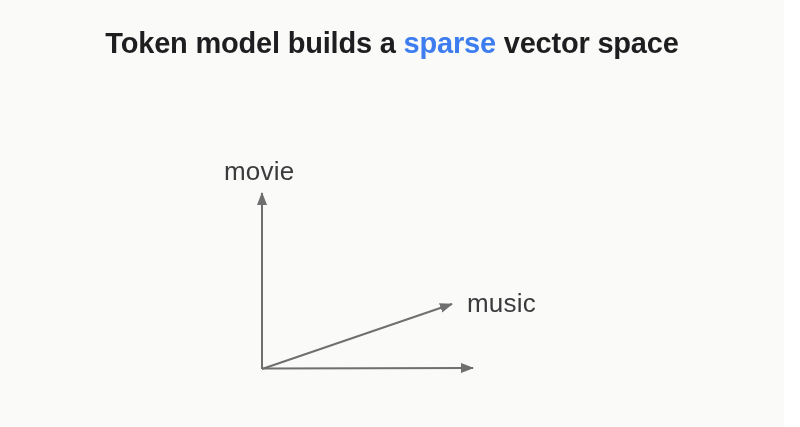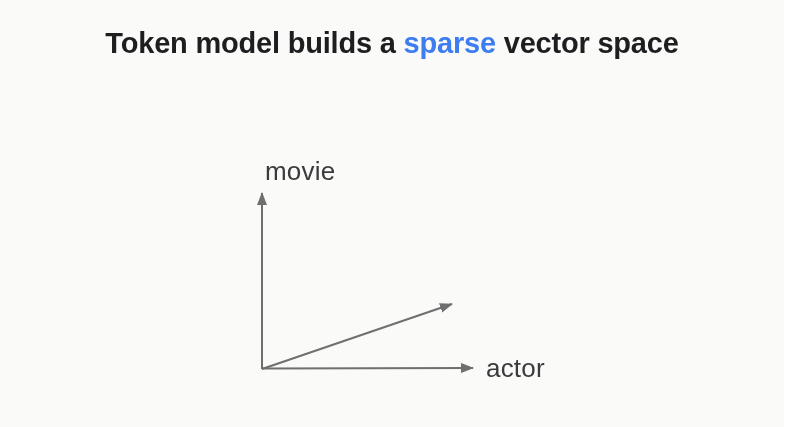--- a/index.html
+++ b/index.html
@@ -40,21 +40,21 @@
     width: 800px; height: 427px;
   }
   .axis-label {
     position: absolute;
     font-size: 26px;
     font-weight: 400;
     color: var(--label-text);
     letter-spacing: 0.2px;
     white-space: nowrap;
   }
-  .label-movie { left: 224px; top: 156px; margin-left: 41px; }
+  .label-movie { left: 224px; top: 156px; }
   .label-music { left: 467px; top: 288px; }
   .label-actor { left: 486px; top: 353px; }
 </style>
 </head>
 <body>
 
 <div class="stage">
 
   <div class="title">
     <div><span>Token model builds a </span><span class="hl">sparse</span><span> vector space</span></div>
@@ -67,15 +67,15 @@
       </marker>
     </defs>
     <g id="vector-lines">
         <line x1="262" y1="369" x2="262" y2="193" stroke="#6F6F6F" stroke-width="2" marker-end="url(#arrowhead)"></line>
         <line x1="262" y1="369" x2="452" y2="304" stroke="#6F6F6F" stroke-width="2" marker-end="url(#arrowhead)"></line>
         <line x1="262" y1="368.5" x2="473" y2="368" stroke="#6F6F6F" stroke-width="2" marker-end="url(#arrowhead)"></line>
       </g>
   </svg>
 
   <div class="axis-label label-movie">movie</div>
-  <div class="axis-label label-actor">actor</div>
+  <div class="axis-label label-music">music</div>
 
 </div>
 
 </body></html>

